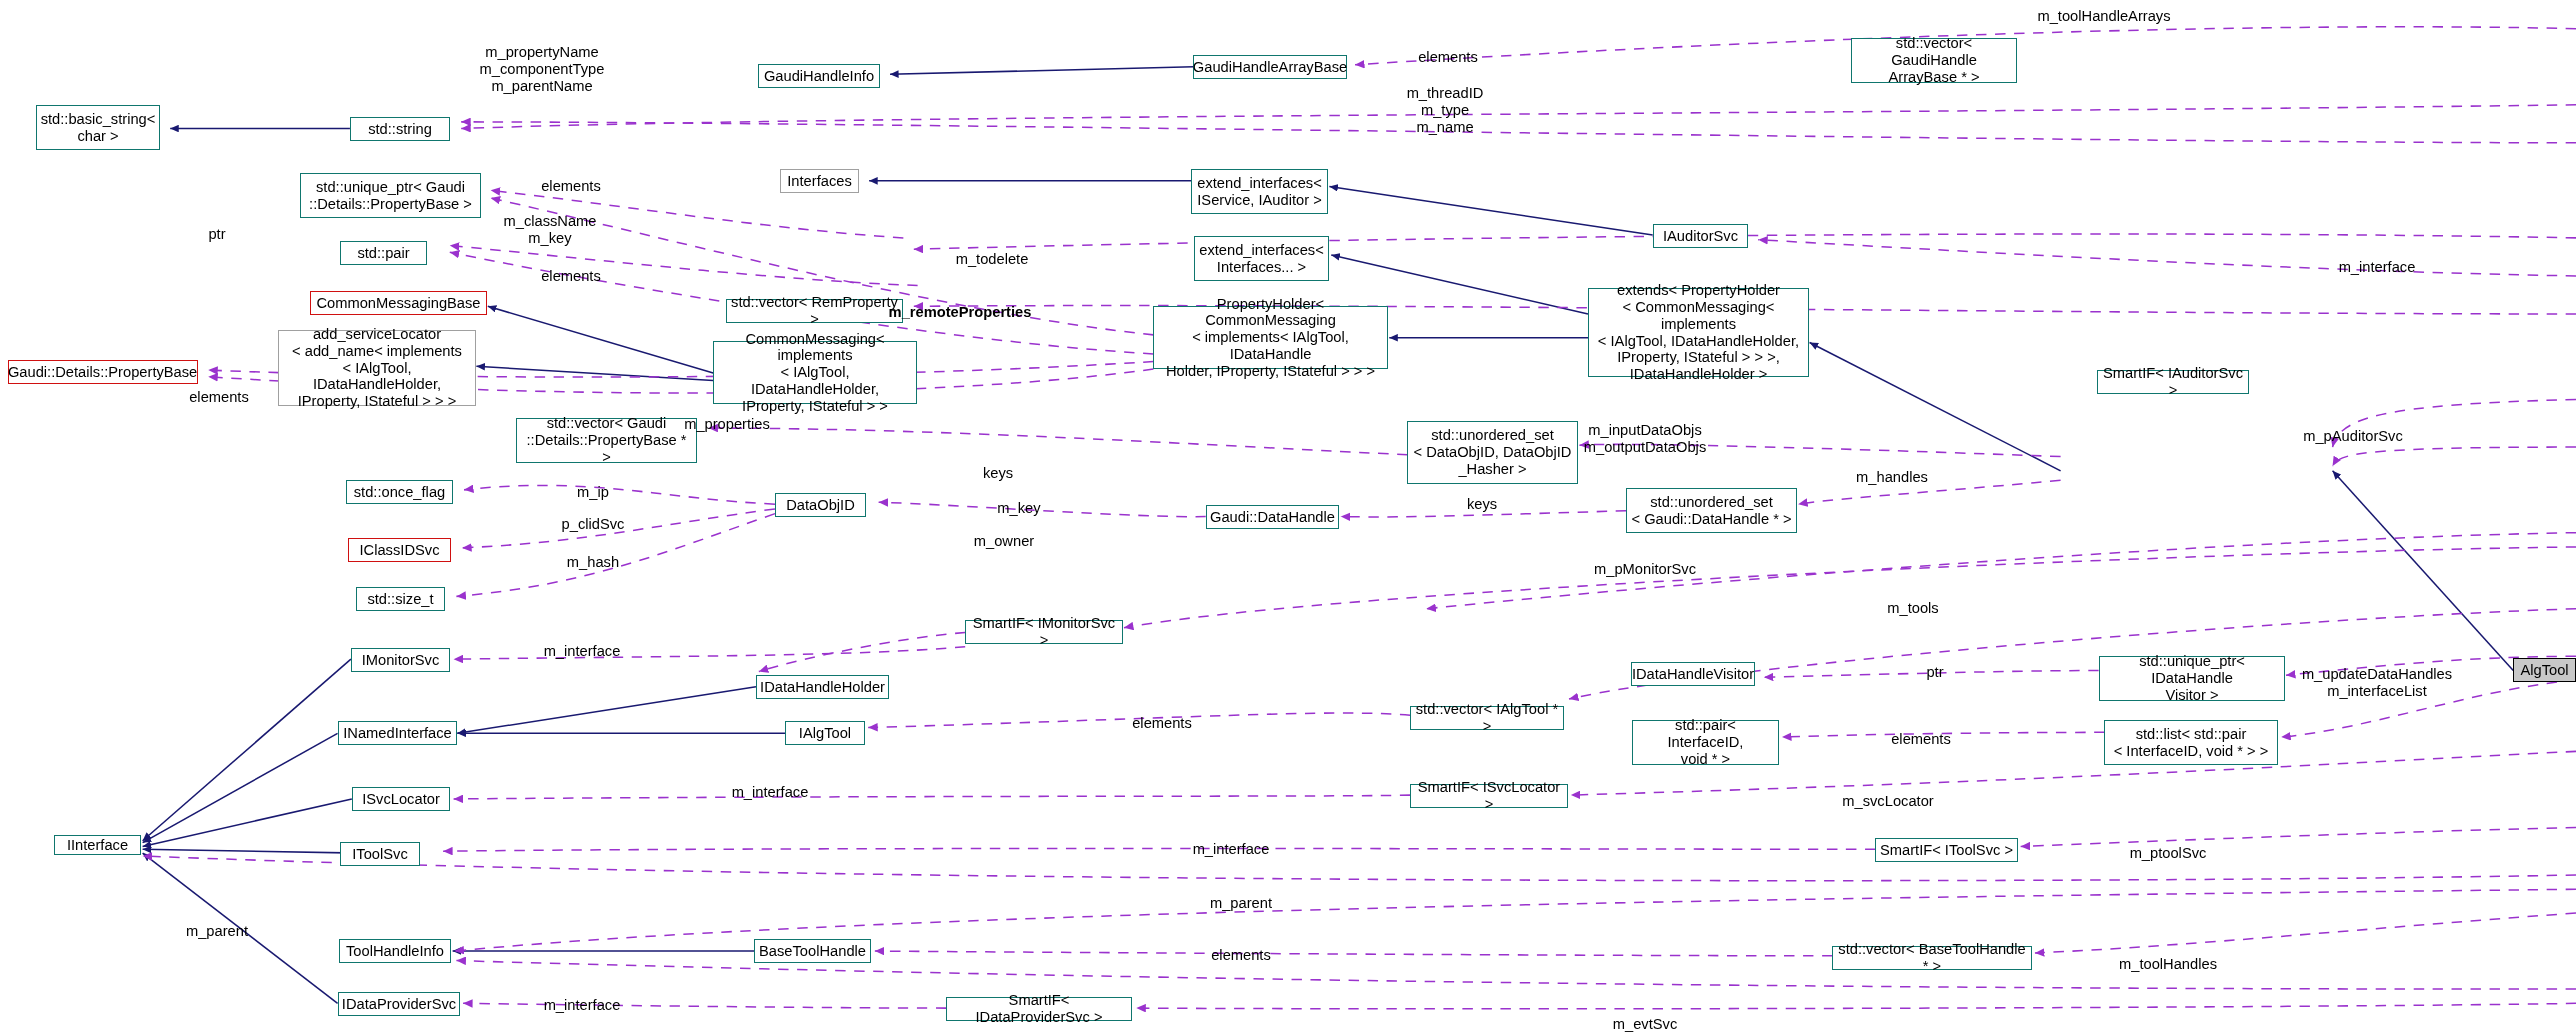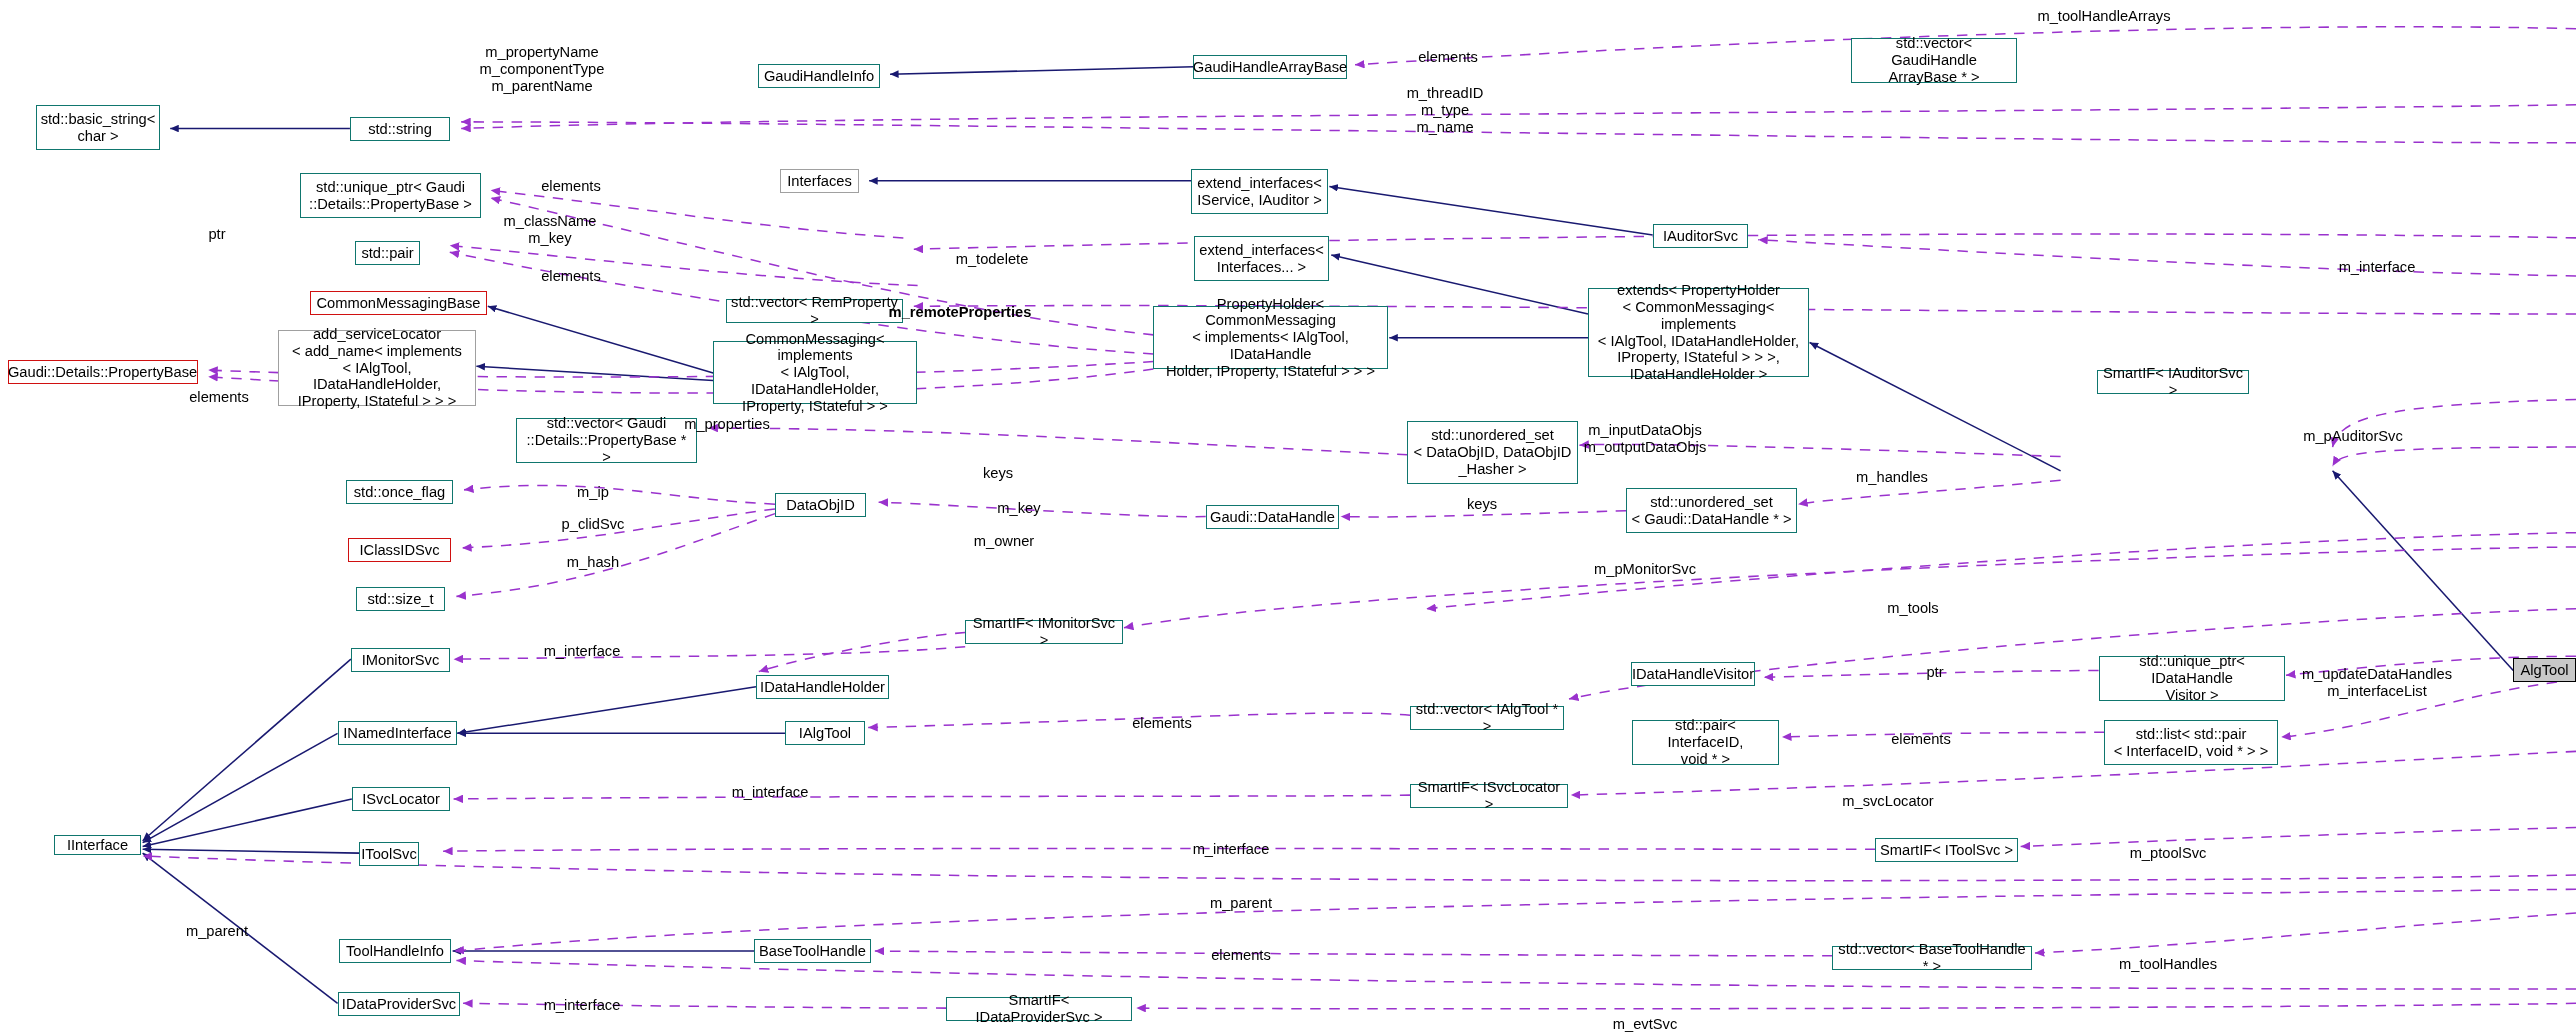--- a/index.html
+++ b/index.html
@@ -120,21 +120,21 @@
       <path d="M2709,1055 C2400,1060 1600,1062 1195,1060"></path>
       <path d="M2709,1040 C2400,1040 1500,1040 480,1010"></path>
     </g>
   </svg>
 
   <div class="node" style="left:36px;top:105px;width:124px;height:45px;">std::basic_string&lt;
 char &gt;</div>
   <div class="node" style="left:350px;top:117px;width:100px;height:24px;">std::string</div>
   <div class="node" style="left:300px;top:173px;width:181px;height:45px;">std::unique_ptr&lt; Gaudi
 ::Details::PropertyBase &gt;</div>
-  <div class="node" style="left:355px;top:241px;width:65px;height:24px;">std::pair</div>
+  <div class="node" style="left:340px;top:241px;width:87px;height:24px;">std::pair</div>
   <div class="node red" style="left:310px;top:291px;width:177px;height:24px;">CommonMessagingBase</div>
   <div class="node red" style="left:7.6px;top:360px;width:190px;height:24px;">Gaudi::Details::PropertyBase</div>
   <div class="node grey" style="left:278px;top:330px;width:198px;height:76px;">add_serviceLocator
 &lt; add_name&lt; implements
 &lt; IAlgTool, IDataHandleHolder,
 IProperty, IStateful &gt; &gt; &gt;</div>
   <div class="node" style="left:726px;top:299px;width:177px;height:24px;">std::vector&lt; RemProperty &gt;</div>
   <div class="node" style="left:713px;top:341px;width:204px;height:63px;">CommonMessaging&lt; implements
 &lt; IAlgTool, IDataHandleHolder,
 IProperty, IStateful &gt; &gt;</div>
@@ -177,21 +177,21 @@
   <div class="node" style="left:1631px;top:662px;width:124px;height:24px;">IDataHandleVisitor</div>
   <div class="node" style="left:2099px;top:656px;width:186px;height:45px;">std::unique_ptr&lt; IDataHandle
 Visitor &gt;</div>
   <div class="node" style="left:1410px;top:706px;width:154px;height:24px;">std::vector&lt; IAlgTool * &gt;</div>
   <div class="node" style="left:1632px;top:720px;width:147px;height:45px;">std::pair&lt; InterfaceID,
 void * &gt;</div>
   <div class="node" style="left:2104px;top:720px;width:174px;height:45px;">std::list&lt; std::pair
 &lt; InterfaceID, void * &gt; &gt;</div>
   <div class="node" style="left:352px;top:787px;width:98px;height:24px;">ISvcLocator</div>
   <div class="node" style="left:1410px;top:784px;width:158px;height:24px;">SmartIF&lt; ISvcLocator &gt;</div>
-  <div class="node" style="left:359px;top:842px;width:60px;height:24px;">IToolSvc</div>
+  <div class="node" style="left:340px;top:842px;width:80px;height:24px;">IToolSvc</div>
   <div class="node" style="left:1875px;top:838px;width:143px;height:24px;">SmartIF&lt; IToolSvc &gt;</div>
   <div class="node" style="left:339px;top:939px;width:112px;height:24px;">ToolHandleInfo</div>
   <div class="node" style="left:754px;top:939px;width:117px;height:24px;">BaseToolHandle</div>
   <div class="node" style="left:1832px;top:946px;width:200px;height:24px;">std::vector&lt; BaseToolHandle * &gt;</div>
   <div class="node" style="left:338px;top:992px;width:122px;height:24px;">IDataProviderSvc</div>
   <div class="node" style="left:946px;top:997px;width:186px;height:24px;">SmartIF&lt; IDataProviderSvc &gt;</div>
   <div class="node" style="left:54px;top:835px;width:87px;height:20px;">IInterface</div>
   <div class="node focus" style="left:2513px;top:658px;width:63px;height:24px;">AlgTool</div>
 
   <div class="elabel" style="left:542px;top:44px;transform:translateX(-50%);">m_propertyName

